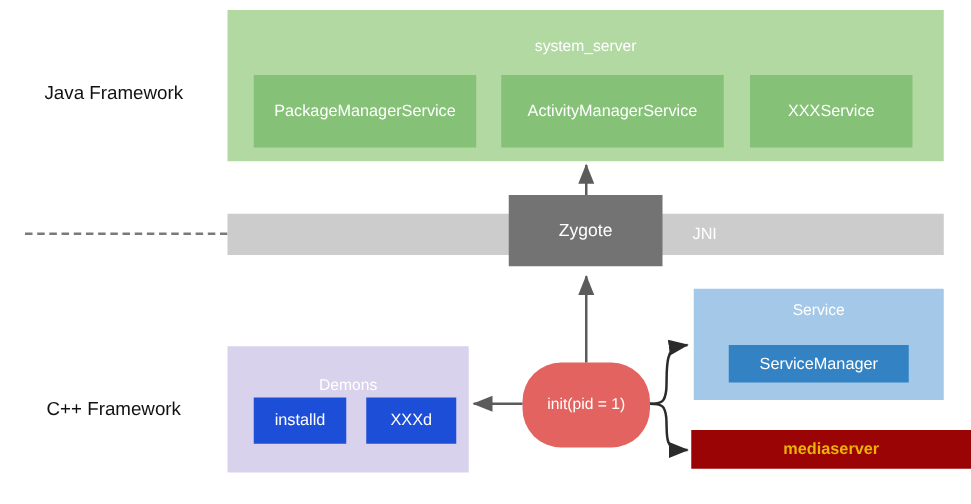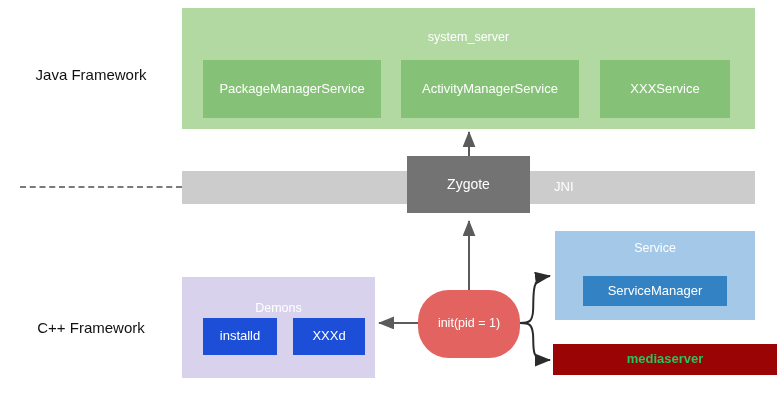--- a/index.html
+++ b/index.html
@@ -153,21 +153,21 @@
     font-size: 13px;
   }
 
   
   .node-mediaserver {
     left: 553px;
     top: 344px;
     width: 224px;
     height: 31px;
     background: #9b0404;
-    color: #22c55e;
+    color: #eab308;
     font-size: 13px;
     font-weight: bold;
   }
 
   
   .divider-dashed {
     position: absolute;
     left: 20px;
     top: 186px;
     width: 162px;

